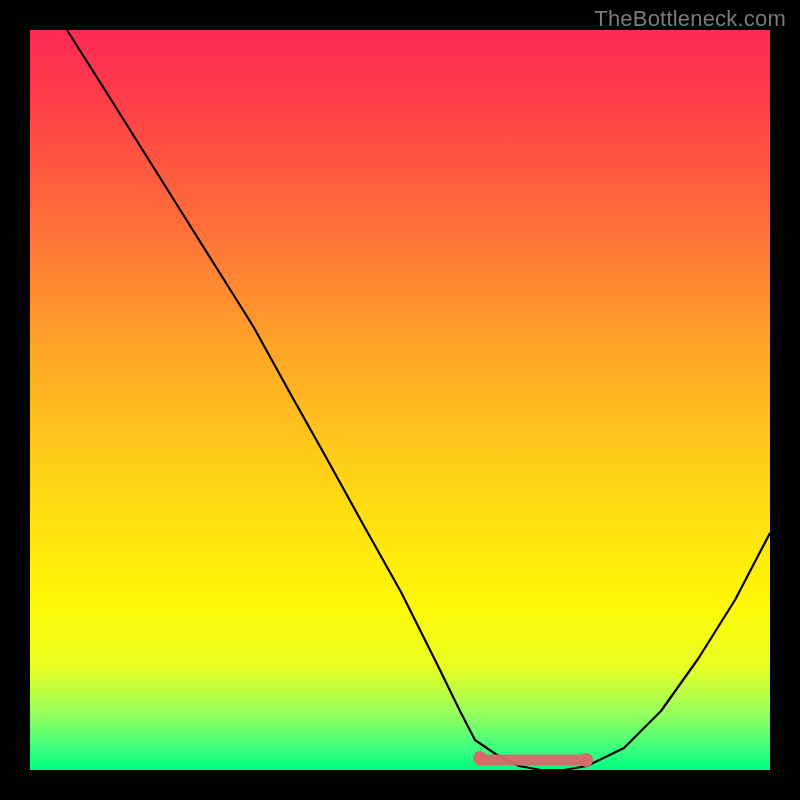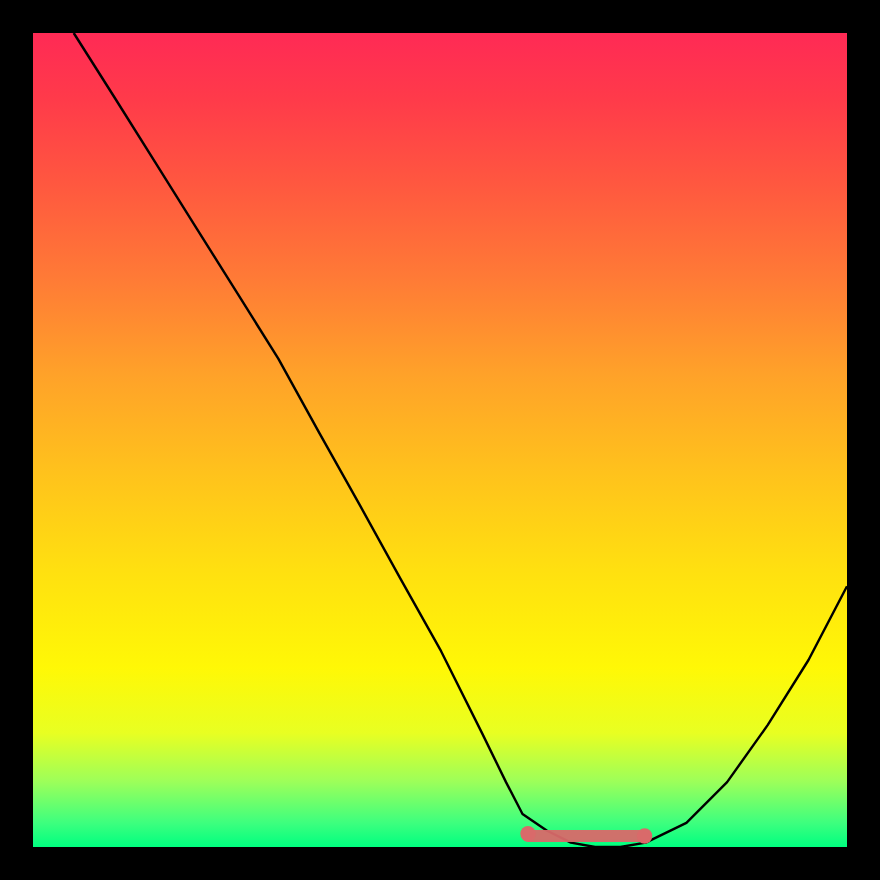--- a/index.html
+++ b/index.html
@@ -70,20 +70,21 @@
     stroke: #d96a6a;
     stroke-width: 11;
     stroke-linecap: round;
     opacity: 0.95;
   }
 </style>
 </head>
 <body>
 
 <div class="frame">
+  <div class="watermark">TheBottleneck.com</div>
 
   <div class="plot-area">
     <svg class="curve" viewBox="0 0 740 740">
       <path class="curve-path" d="M 37 0
            L 75 60
            L 112 119
            L 149 178
            L 186 237
            L 223 296
            L 260 363

